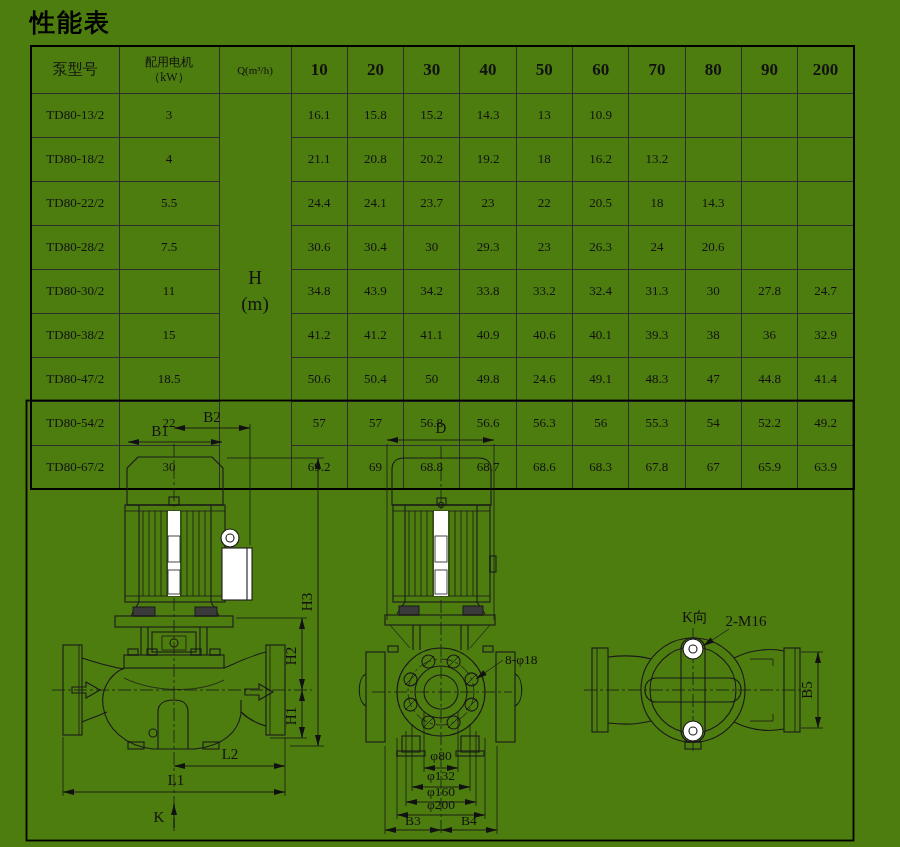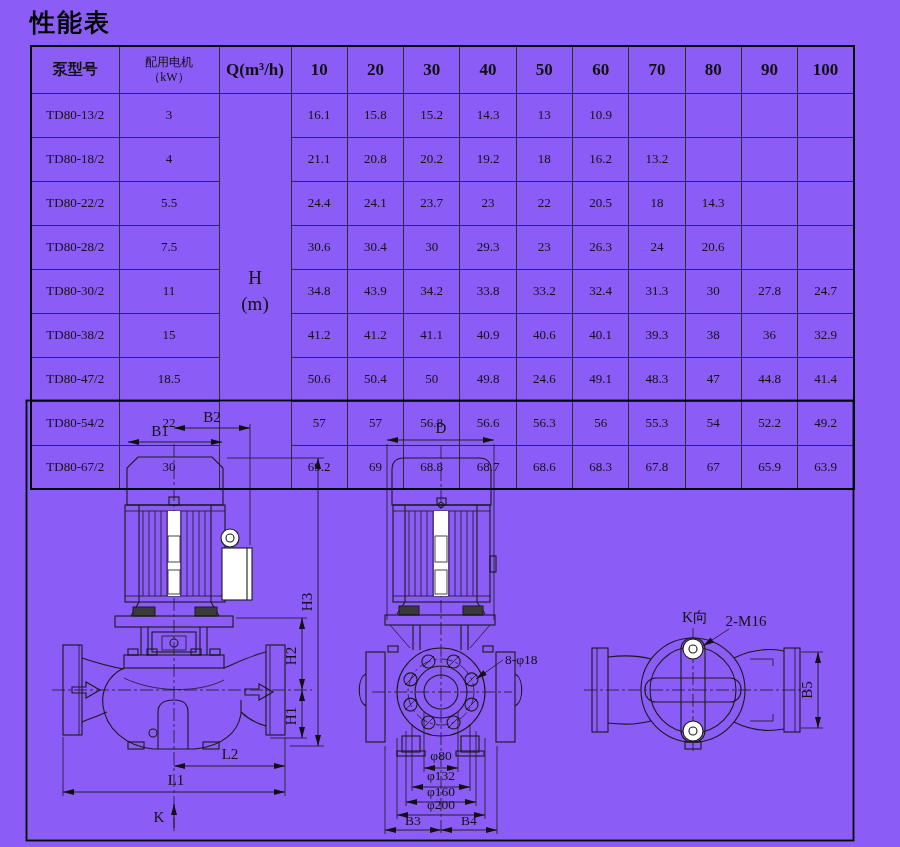--- a/index.html
+++ b/index.html
@@ -1,34 +1,34 @@
 <!DOCTYPE html>
 <html><head>
 <meta charset="utf-8">
 <style>
   * { margin:0; padding:0; box-sizing:border-box; }
   html,body { width:900px; height:847px; background:#fff; overflow:hidden;
               font-family:"Liberation Serif", serif; color:#111; }
-  .page { position:relative; width:900px; height:847px; background:#8b5cf6; }
+  .page { position:relative; width:900px; height:847px; background:#4d7c0f; }
 
   .title { position:absolute; left:30px; top:6px; font:bold 25px "Liberation Sans", sans-serif;
            color:#000; letter-spacing:2px; }
 
   table.perf { position:absolute; left:30px; top:45px; width:823px; height:306px;
                border-collapse:collapse; table-layout:fixed; }
   table.perf th, table.perf td { border:1px solid #2e2e2e; text-align:center;
                vertical-align:middle; padding:0; overflow:hidden; }
   table.perf { border:2px solid #000; }
   table.perf thead tr { height:47px; }
   table.perf tbody tr { height:44px; }
   col.w-model { width:88px; } col.w-motor { width:100px; } col.w-q { width:72px; }
   col.w-flow { width:56.3px; }
-  th.c-model { font-size:15px; font-weight:bold; }
+  th.c-model { font-size:15px; font-weight:normal; }
   th.c-motor { font-size:12px; font-weight:normal; white-space:pre-line; line-height:1.25; }
-  th.c-q { font-size:17px; font-weight:bold; }
+  th.c-q { font-size:11px; font-weight:normal; }
   th.c-flow { font-size:17px; font-weight:bold; }
   td.cell-model { font-size:13px; }
   td.cell-kw { font-size:13px; }
   td.h-cell { font-size:19px; white-space:pre-line; line-height:1.35; }
   td.cell-val { font-size:13px; }
 
   svg.drawing { position:absolute; left:0; top:0; }
   svg .ln  { stroke:#1a1a1a; stroke-width:1.1; fill:none; }
   svg .thn { stroke:#1a1a1a; stroke-width:0.8; fill:none; }
   svg .drk { stroke:#1a1a1a; stroke-width:1; fill:#3a3a3a; }
@@ -71,21 +71,21 @@
         <th class="c-q">Q(m³/h)</th>
       <th class="c-flow">10</th>
           <th class="c-flow">20</th>
           <th class="c-flow">30</th>
           <th class="c-flow">40</th>
           <th class="c-flow">50</th>
           <th class="c-flow">60</th>
           <th class="c-flow">70</th>
           <th class="c-flow">80</th>
           <th class="c-flow">90</th>
-          <th class="c-flow">100</th>
+          <th class="c-flow">200</th>
         </tr>
     </thead>
     <tbody>
         <tr>
           <td class="cell-model">TD80-13/2</td>
           <td class="cell-kw">3</td>
           <td class="h-cell" rowspan="9">H
 (m)</td>
           <td class="cell-val">16.1</td>
           <td class="cell-val">15.8</td>

